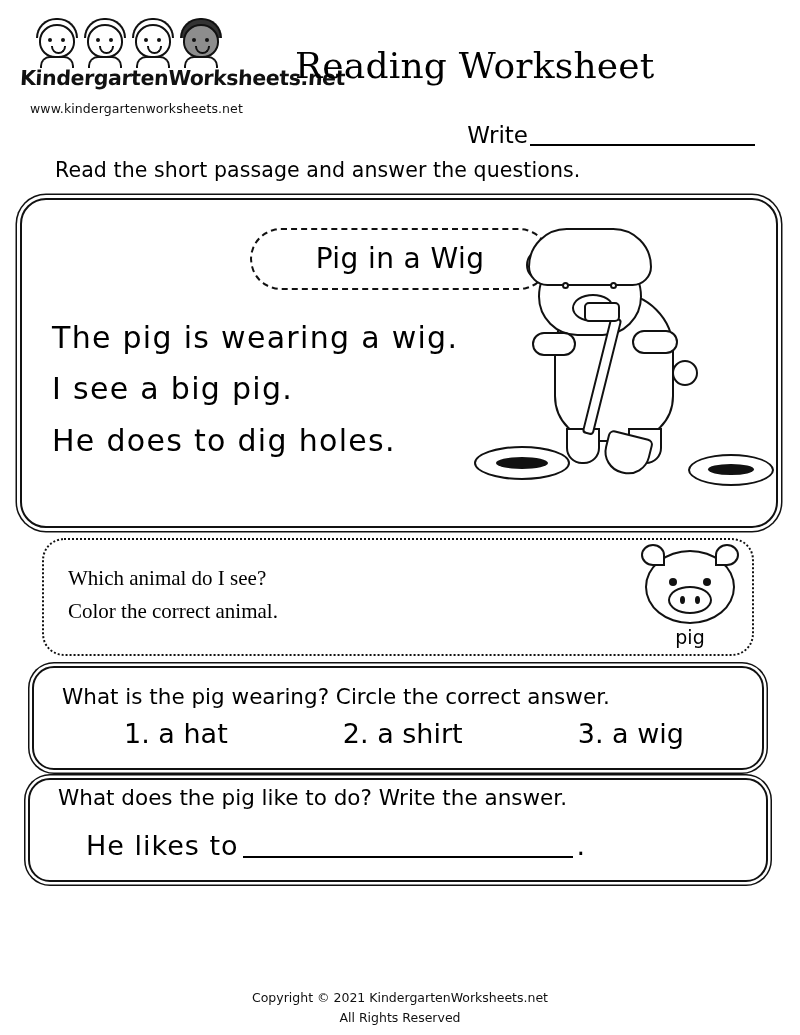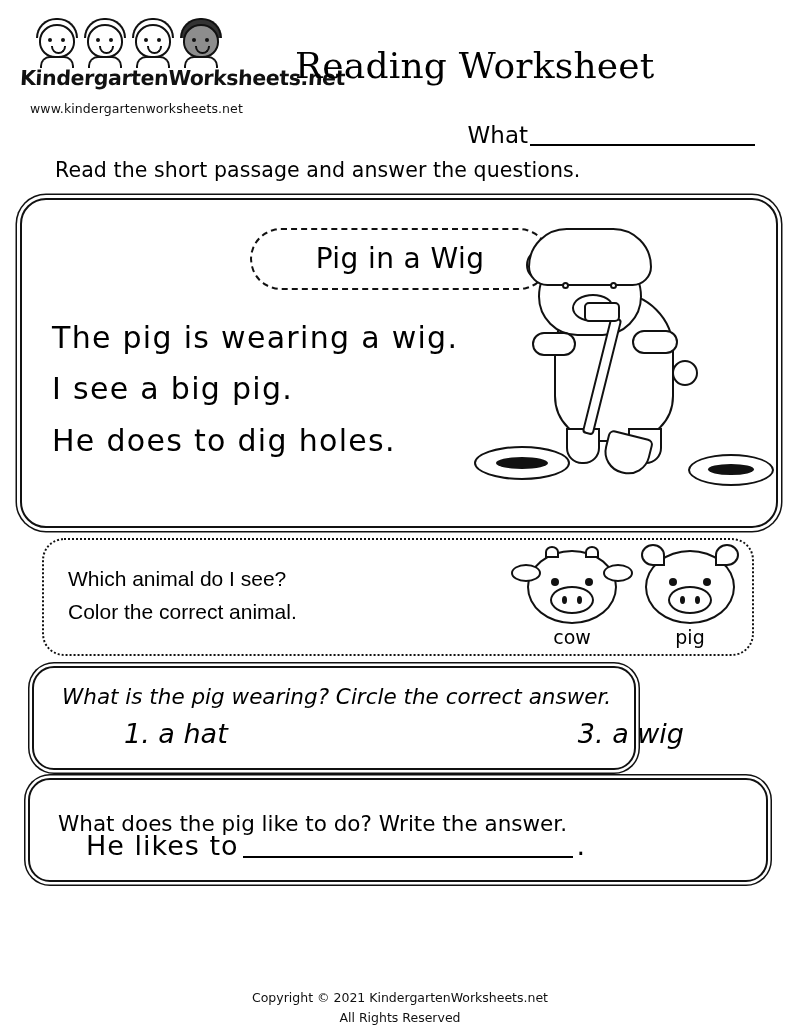--- a/index.html
+++ b/index.html
@@ -295,21 +295,21 @@
   
   #q1-panel {
     margin: 10px 0 0 42px;
     width: 712px;
     height: 118px;
   }
   .q1-text {
     position: absolute;
     left: 24px;
     top: 22px;
-    font-family: Liberation Sans, sans-serif;
+    font-family: Liberation Serif, serif;
     font-size: 21px;
     line-height: 1.6;
     white-space: nowrap;
   }
   .animals {
     position: absolute;
     right: 12px;
     top: 10px;
     display: flex;
     gap: 18px;
@@ -377,23 +377,22 @@
   .animal .muzzle::after { right: 10px; }
   .animal .label {
     font-family: "DejaVu Sans", sans-serif;
     font-size: 19px;
     margin-top: 2px;
   }
 
   
   #q2-panel {
     margin: 10px 0 0 32px;
-    width: 604px;
+    width: 732px;
     height: 104px;
-    font-style: italic;
   }
   .q2-text {
     position: absolute;
     left: 28px;
     top: 16px;
     font-family: "DejaVu Sans", sans-serif;
     font-size: 21.5px;
     white-space: nowrap;
   }
   .q2-options {
@@ -409,21 +408,21 @@
 
   
   #q3-panel {
     margin: 8px 0 0 28px;
     width: 740px;
     height: 104px;
   }
   .q3-text {
     position: absolute;
     left: 28px;
-    top: 31px;
+    top: 5px;
     font-family: "DejaVu Sans", sans-serif;
     font-size: 21.5px;
     white-space: nowrap;
   }
   .q3-answer {
     position: absolute;
     left: 56px;
     top: 50px;
     font-family: "DejaVu Sans", sans-serif;
     font-size: 27px;
@@ -491,21 +490,21 @@
           <div class="body"></div>
       </div>
     </div>
     <div class="logo-text">KindergartenWorksheets.net</div>
     <div class="logo-url">www.kindergartenworksheets.net</div>
   </div>
 
   <div class="title">Reading Worksheet</div>
 
   <div class="name-row">
-    <span>What</span><span class="name-line"></span>
+    <span>Write</span><span class="name-line"></span>
   </div>
 </div>
 
 <div class="instructions">
   <div>Read the short passage and answer the questions.</div>
 </div>
 
 <div class="panel scallop" id="passage-panel">
 
   <div class="bubble">
@@ -544,51 +543,40 @@
   </div>
 </div>
 
 <div class="panel dotted" id="q1-panel">
   <div class="q1-text">
     <div>Which animal do I see?</div>
     <div>Color the correct animal.</div>
   </div>
 
   <div class="animals">
-    <div class="animal cow">
-      <div class="face">
-        <div class="horn l"></div>
-          <div class="horn r"></div>
-        <div class="ear l"></div>
-          <div class="ear r"></div>
-        <div class="eye l"></div>
-          <div class="eye r"></div>
-        <div class="muzzle"></div>
-      </div>
-      <div class="label">cow</div>
-    </div>
 
     <div class="animal pig2">
       <div class="face">
         <div class="ear l"></div>
           <div class="ear r"></div>
         <div class="eye l"></div>
           <div class="eye r"></div>
         <div class="muzzle"></div>
       </div>
       <div class="label">pig</div>
     </div>
 
   </div>
 </div>
 
 <div class="panel wavy" id="q2-panel">
   <div class="q2-text">What is the pig wearing?   Circle the correct answer.</div>
   <div class="q2-options">
     <span>1. a hat</span>
+    <span>2. a shirt</span>
     <span>3. a wig</span>
   </div>
 </div>
 
 <div class="panel wavy" id="q3-panel">
   <div class="q3-text">What does the pig like to do? Write the answer.</div>
   <div class="q3-answer">
     <span>He likes  to</span><span class="answer-line"></span><span>.</span>
   </div>
 </div>

